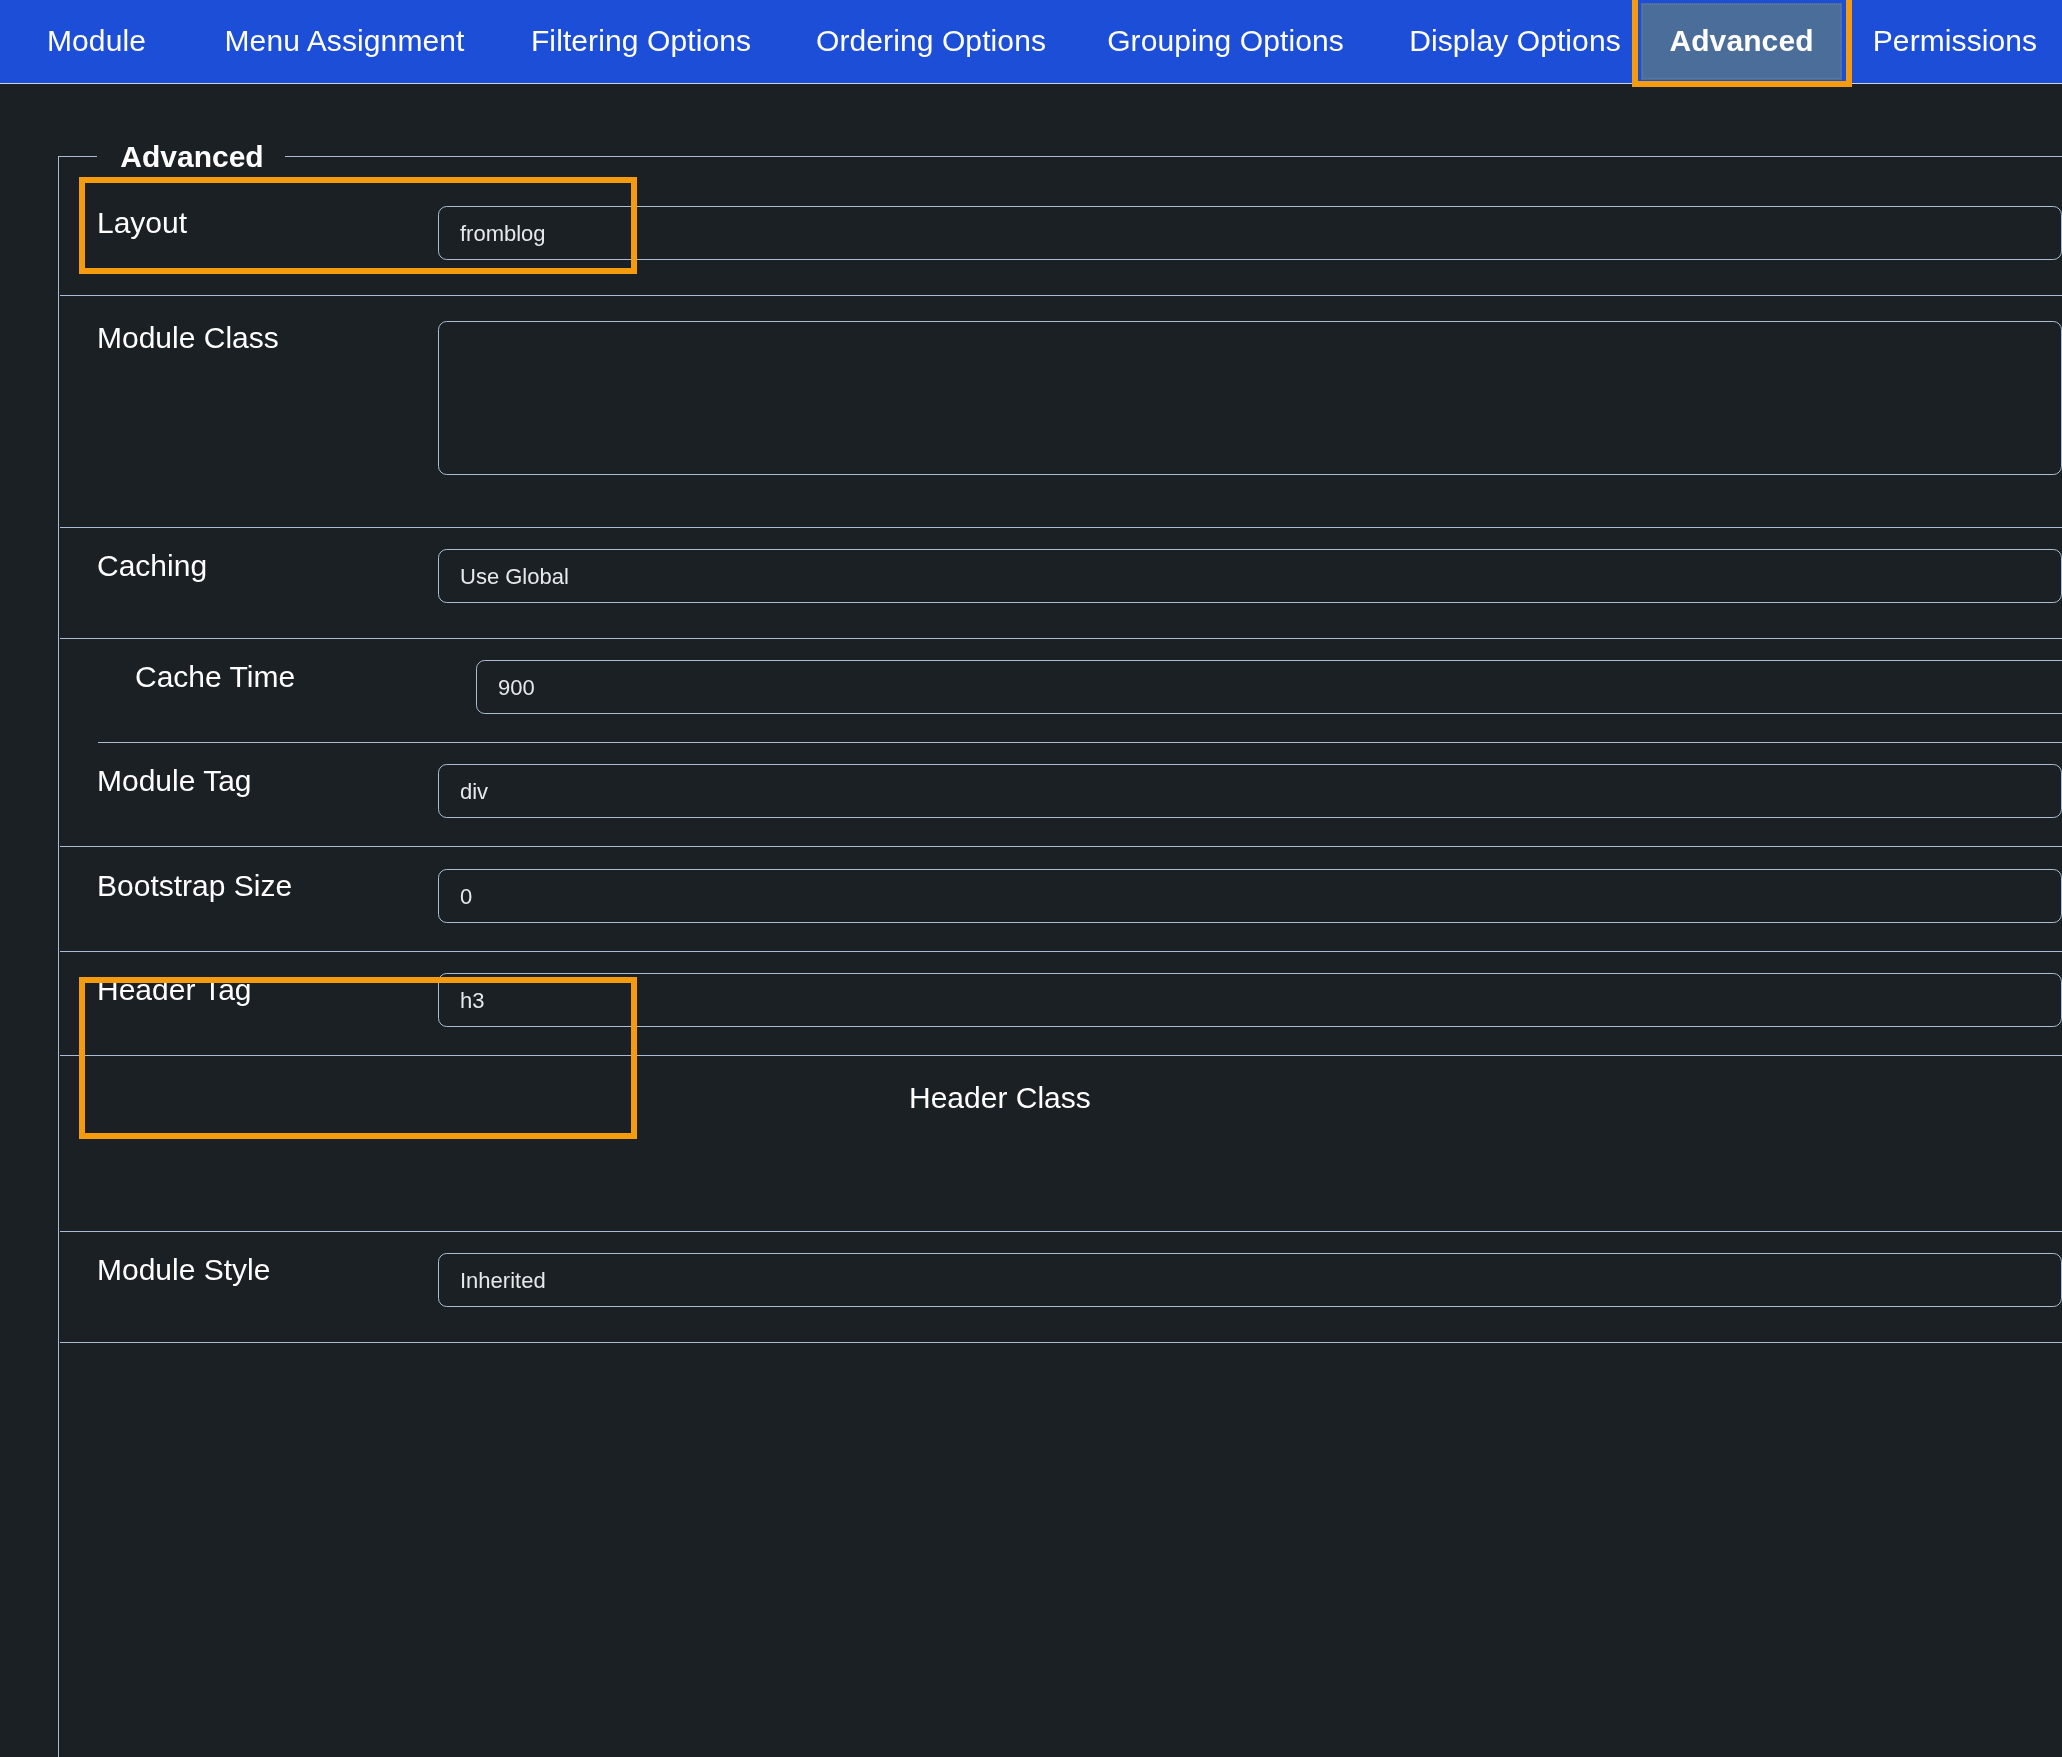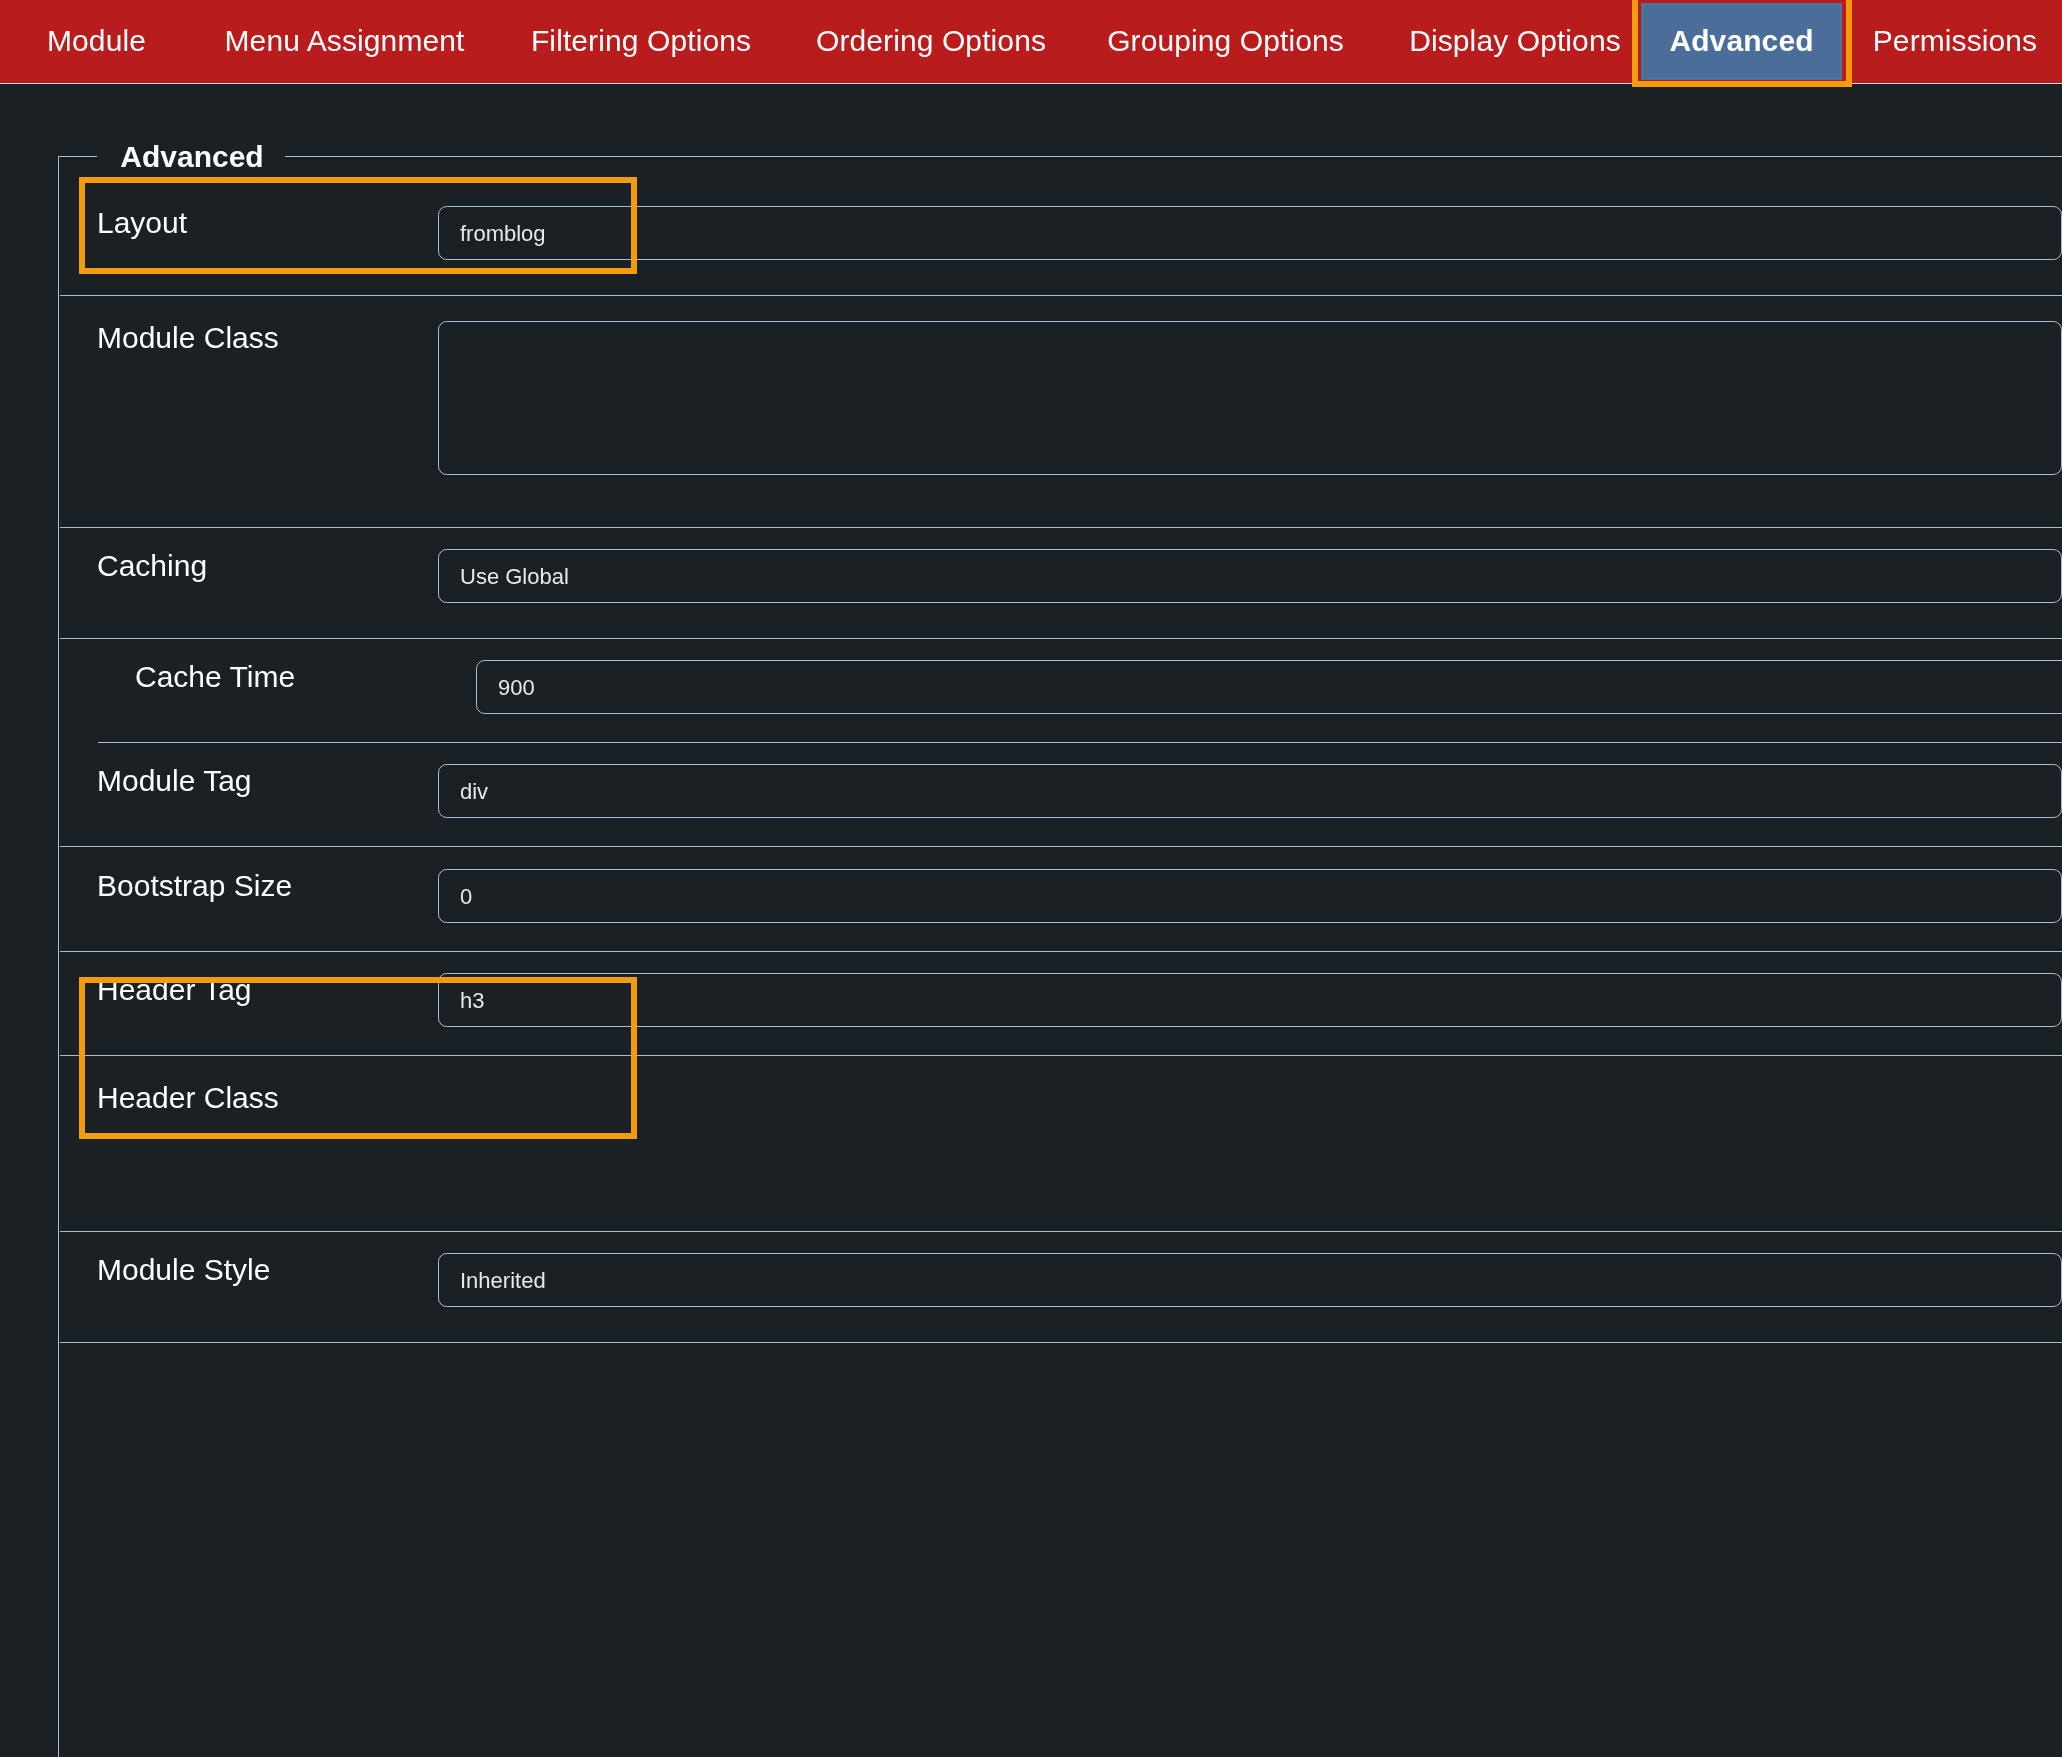--- a/index.html
+++ b/index.html
@@ -9,21 +9,21 @@
     background: #1b2025;
     font-family: "Liberation Sans", sans-serif;
     overflow: hidden;
   }
 
   
   .tabbar {
     position: relative;
     height: 84px;
     width: 2062px;
-    background: #b91c1c;
+    background: #1d4ed8;
     border-bottom: 1.9px solid #c9d6e4;
   }
   .tab {
     position: absolute;
     top: 0;
     height: 82px;
     display: flex;
     align-items: center;
     justify-content: center;
     color: #ffffff;
@@ -90,20 +90,21 @@
     top: 0;
     width: 2062px;
   }
   .row {
     position: absolute;
     left: 60px;
     width: 2002px;
     border-bottom: 1.9px solid #aabdd4;
     display: flex;
     align-items: flex-start;
+    justify-content: center;
   }
   .lbl {
     width: 378px;
     flex: 0 0 378px;
     color: #ffffff;
     font-size: 30px;
     padding-left: 37px;
     white-space: nowrap;
   }
   .ctlwrap { flex: 1 1 auto; }

